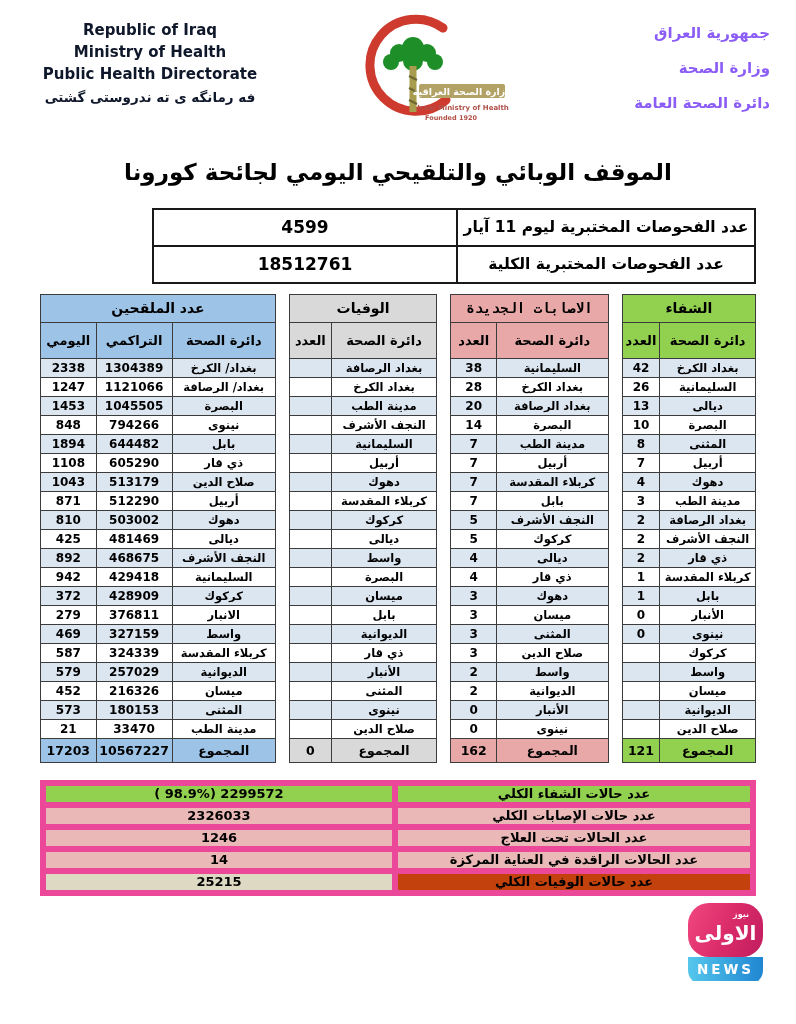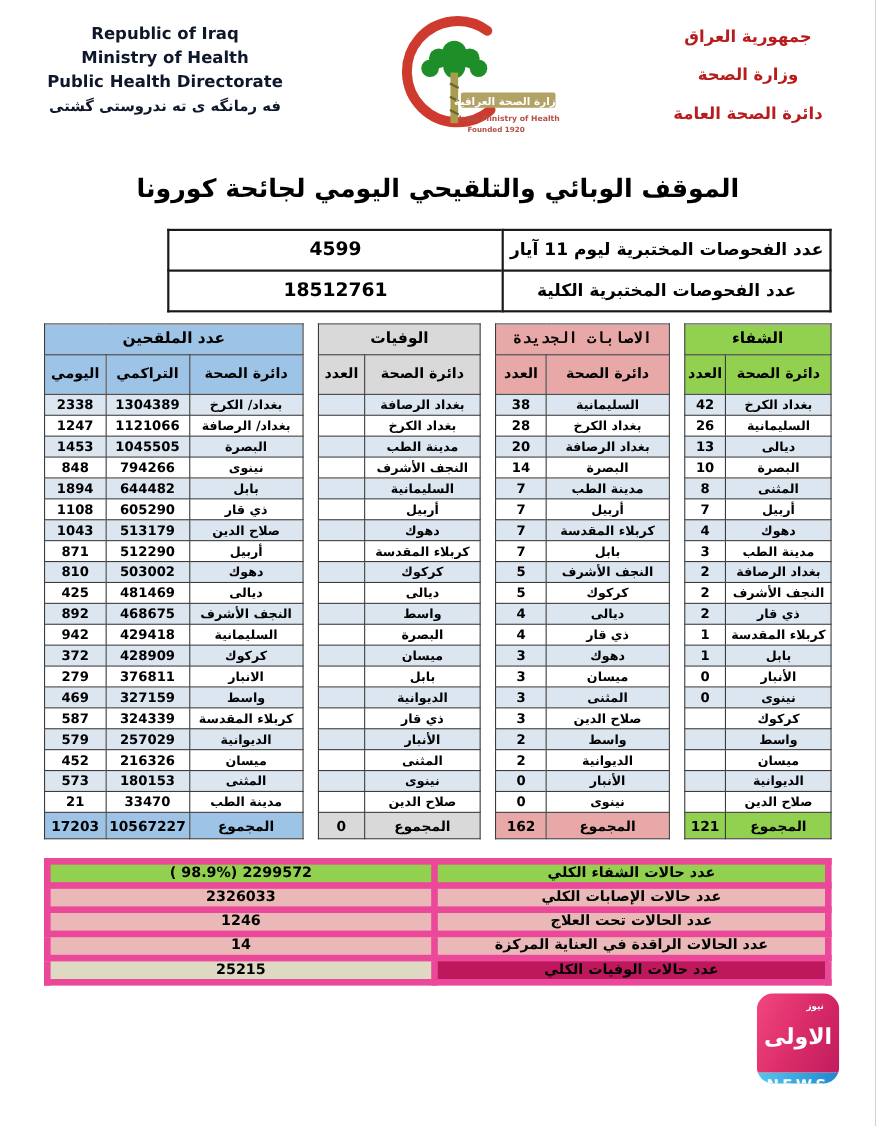--- a/index.html
+++ b/index.html
@@ -4,21 +4,21 @@
 <style>
   * { margin:0; padding:0; box-sizing:border-box; }
   body { background:#888; font-family:"DejaVu Sans", sans-serif; }
   .page { width:796px; height:1024px; background:#fff; position:relative; margin:0 auto; overflow:hidden; }
 
   
   .hdr { display:flex; justify-content:space-between; padding:14px 26px 0 30px; }
   .hdr-en { width:240px; text-align:center; font-weight:bold; font-size:15px; line-height:1.45; color:#0f172a; padding-top:6px;}
   .hdr-en .ku { font-size:13.5px; margin-top:3px; }
   .hdr-logo { width:160px; text-align:center; }
-  .hdr-ar { width:180px; text-align:center; font-weight:bold; font-size:15px; color:#b91c1c; padding-top:10px; }
+  .hdr-ar { width:180px; font-weight:bold; font-size:15px; color:#8b5cf6; padding-top:10px; }
   .hdr-ar div { margin-bottom:17px; }
 
   
   .title { text-align:center; font-weight:bold; font-size:23px; color:#000; margin-top:14px; line-height:1.65; }
 
   
   .tests { border-collapse:collapse; width:604px; margin:16px 40px 0 auto; }
   .tests td { border:2px solid #191919; height:37px; text-align:center; font-weight:bold; vertical-align:middle; }
   .tests .lbl { font-size:15.5px; width:298px; }
   .tests .val { font-size:17px; direction:ltr; }
@@ -34,21 +34,21 @@
   .sec tr.stripe td { background:#dce6f1; }
   .sec tr.total td { height:24px; font-size:12.5px; }
 
   
   .summary { border-collapse:collapse; width:716px; margin:17px 40px 0; }
   .summary td { border:6px solid #ec4899; height:22px; text-align:center; font-weight:bold; font-size:13px; vertical-align:middle; }
   .summary td.sval { direction:ltr; }
 
   
   .badge { position:absolute; right:33px; top:903px; width:75px; height:82px; border-radius:15px; overflow:hidden; }
-  .badge-top { height:72px; background:linear-gradient(115deg,#f1477f 0%,#d92a68 55%,#c01d5e 100%); position:relative; display:flex; align-items:center; justify-content:center; }
+  .badge-top { height:54px; background:linear-gradient(115deg,#f1477f 0%,#d92a68 55%,#c01d5e 100%); position:relative; display:flex; align-items:center; justify-content:center;border-radius:21px; }
   .badge-ar { color:#fff; font-weight:bold; font-size:20px; margin-top:6px; }
   .badge-tiny { position:absolute; top:7px; right:14px; color:#fff; font-size:8px; font-weight:bold; }
   .badge-news { height:24px; background:linear-gradient(90deg,#55c7ec,#2086d2); color:#fff; font-weight:bold; font-size:13.5px; letter-spacing:3px; display:flex; align-items:center; justify-content:center; }
 </style>
 </head>
 <body>
 
 <div class="page">
 
   <div class="hdr">
@@ -539,21 +539,21 @@
         </tr>
         <tr>
           <td style="background: rgb(233, 184, 183); width: 358px;">عدد الحالات تحت العلاج</td>
           <td class="sval" style="background: rgb(233, 184, 183);">1246</td>
         </tr>
         <tr>
           <td style="background: rgb(233, 184, 183); width: 358px;">عدد الحالات الراقدة في العناية المركزة</td>
           <td class="sval" style="background: rgb(233, 184, 183);">14</td>
         </tr>
         <tr>
-          <td style="background: #be185d; width: 358px;">عدد حالات الوفيات الكلي</td>
+          <td style="background: #c2410c; width: 358px;">عدد حالات الوفيات الكلي</td>
           <td class="sval" style="background: rgb(221, 217, 195);">25215</td>
         </tr>
       </tbody>
   </table>
 
   <div class="badge">
     <div class="badge-top">
       <span class="badge-tiny">نيوز</span>
       <span class="badge-ar">الاولى</span>
     </div>

